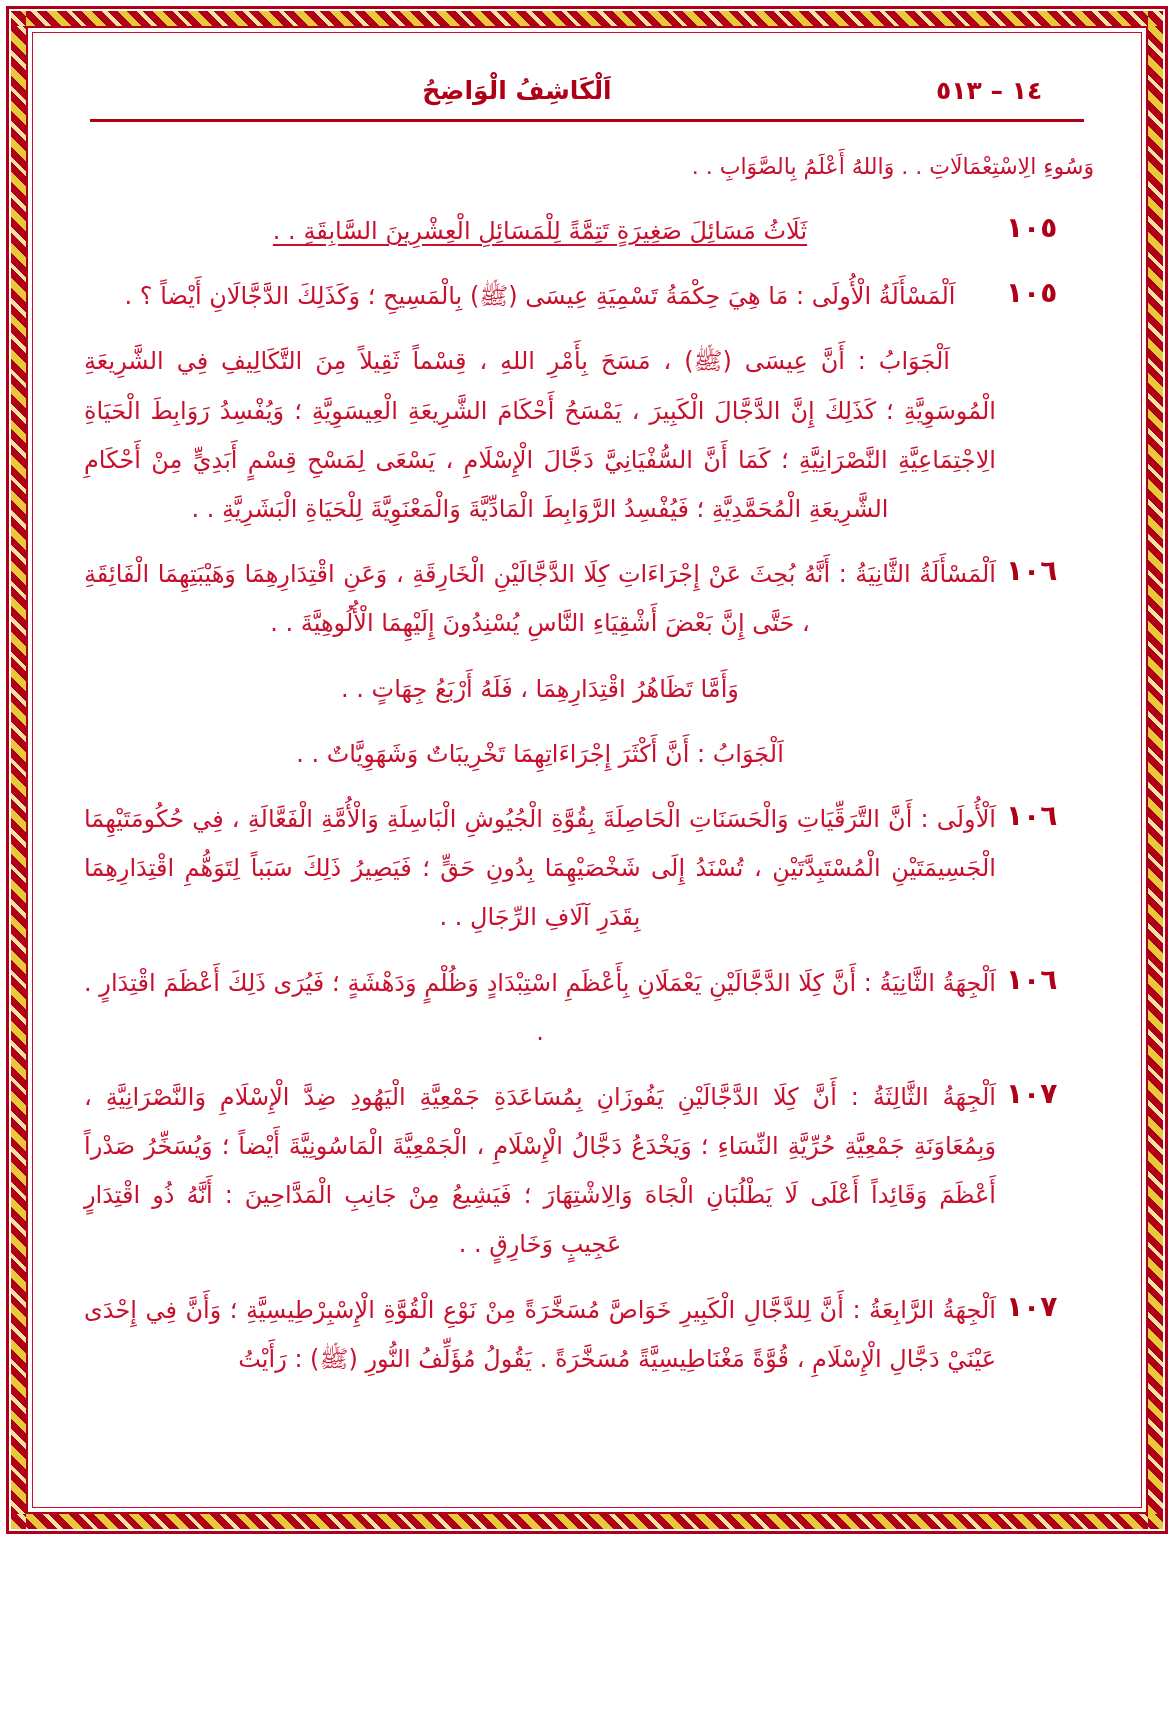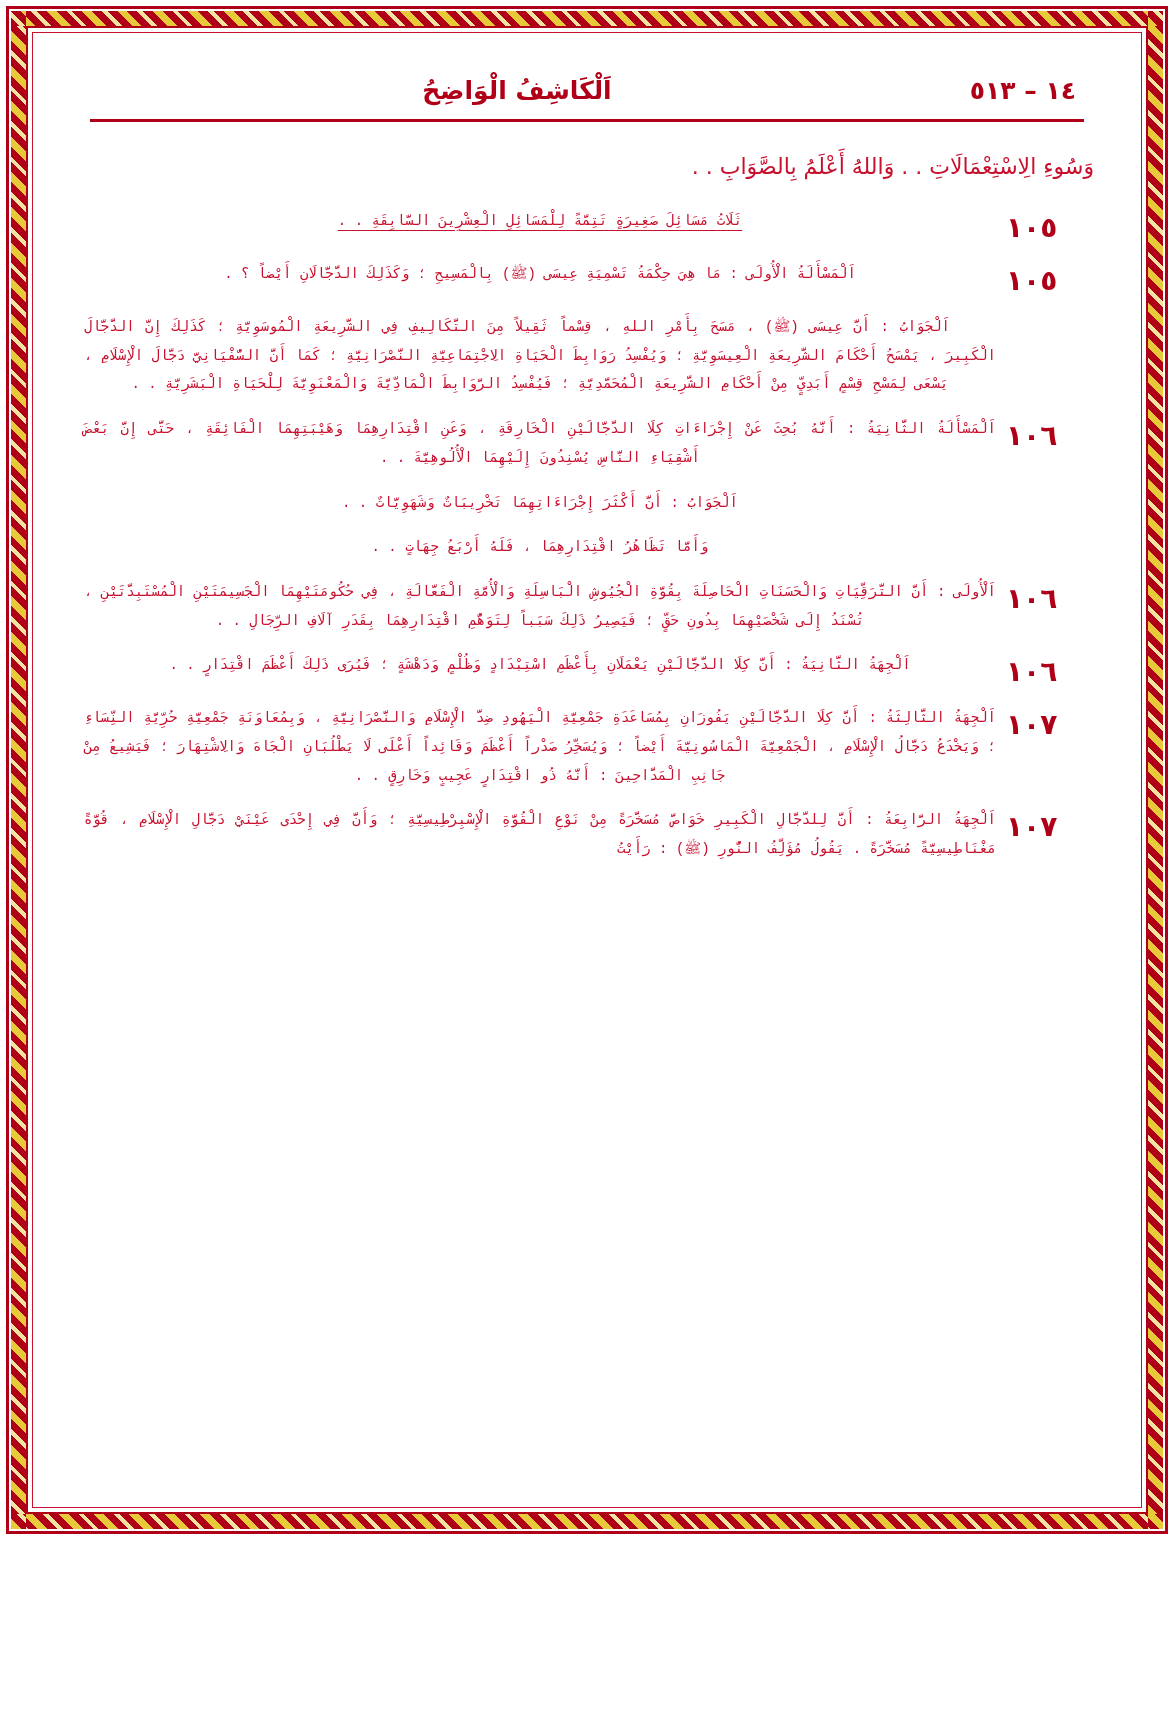--- a/index.html
+++ b/index.html
@@ -78,21 +78,21 @@
     letter-spacing: 0.5px;
     flex: 1;
     text-align: center;
   }
   .page-number {
     font-size: 25px;
     color: #b00018;
     font-weight: bold;
     white-space: nowrap;
     min-width: 140px;
-    text-align: right;
+    text-align: left;
   }
   .header-rule {
     margin: 14px 10px 22px 10px;
     height: 0;
     border-top: 3px solid #b00018;
   }
 
   .body-block {
     color: #c8102e;
   }
@@ -111,27 +111,26 @@
     text-align: left;
     padding-top: 4px;
     padding-left: 6px;
     letter-spacing: 1px;
     direction: rtl;
   }
   .marker.empty { visibility: hidden; }
 
   .para-text {
     flex: 1 1 auto;
-    font-size: 14px;
+    font-size: 24px;
     line-height: 2.05;
     color: #c8102e;
     text-align: justify;
     text-align-last: right;
     padding: 0 4px;
-    font-family: Liberation Mono, monospace;
   }
   .para-text.center-last { text-align-last: center; }
   .para-text.indent { text-indent: 46px; }
 
   .u { text-decoration: underline; text-underline-offset: 5px; }
 
   .first-line {
     font-size: 22px;
     line-height: 2.05;
     color: #c8102e;
@@ -175,26 +174,26 @@
         <div class="para-text indent center-last">اَلْجَوَابُ : أَنَّ عِيسَى (ﷺ) ، مَسَحَ بِأَمْرِ اللهِ ، قِسْماً ثَقِيلاً مِنَ التَّكَالِيفِ فِي الشَّرِيعَةِ الْمُوسَوِيَّةِ ؛ كَذَلِكَ إِنَّ الدَّجَّالَ الْكَبِيرَ ، يَمْسَحُ أَحْكَامَ الشَّرِيعَةِ الْعِيسَوِيَّةِ ؛ وَيُفْسِدُ رَوَابِطَ الْحَيَاةِ الِاجْتِمَاعِيَّةِ النَّصْرَانِيَّةِ ؛ كَمَا أَنَّ السُّفْيَانِيَّ دَجَّالَ الْإِسْلَامِ ، يَسْعَى لِمَسْحِ قِسْمٍ أَبَدِيٍّ مِنْ أَحْكَامِ الشَّرِيعَةِ الْمُحَمَّدِيَّةِ ؛ فَيُفْسِدُ الرَّوَابِطَ الْمَادِّيَّةَ وَالْمَعْنَوِيَّةَ لِلْحَيَاةِ الْبَشَرِيَّةِ . .</div>
       </div>
 
       <div class="para-row">
         <div class="marker">١٠٦</div>
         <div class="para-text center-last">اَلْمَسْأَلَةُ الثَّانِيَةُ : أَنَّهُ بُحِثَ عَنْ إِجْرَاءَاتِ كِلَا الدَّجَّالَيْنِ الْخَارِقَةِ ، وَعَنِ اقْتِدَارِهِمَا وَهَيْبَتِهِمَا الْفَائِقَةِ ، حَتَّى إِنَّ بَعْضَ أَشْقِيَاءِ النَّاسِ يُسْنِدُونَ إِلَيْهِمَا الْأُلُوهِيَّةَ . .</div>
       </div>
 
       <div class="para-row">
         <div class="marker empty"></div>
+        <div class="para-text center-last">وَأَمَّا تَظَاهُرُ اقْتِدَارِهِمَا ، فَلَهُ أَرْبَعُ جِهَاتٍ . .</div>
+      </div>
+
+      <div class="para-row">
+        <div class="marker empty"></div>
         <div class="para-text center-last">اَلْجَوَابُ : أَنَّ أَكْثَرَ إِجْرَاءَاتِهِمَا تَخْرِيبَاتٌ وَشَهَوِيَّاتٌ . .</div>
-      </div>
-
-      <div class="para-row">
-        <div class="marker empty"></div>
-        <div class="para-text center-last">وَأَمَّا تَظَاهُرُ اقْتِدَارِهِمَا ، فَلَهُ أَرْبَعُ جِهَاتٍ . .</div>
       </div>
 
       <div class="para-row">
         <div class="marker">١٠٦</div>
         <div class="para-text center-last">اَلْأُولَى : أَنَّ التَّرَقِّيَاتِ وَالْحَسَنَاتِ الْحَاصِلَةَ بِقُوَّةِ الْجُيُوشِ الْبَاسِلَةِ وَالْأُمَّةِ الْفَعَّالَةِ ، فِي حُكُومَتَيْهِمَا الْجَسِيمَتَيْنِ الْمُسْتَبِدَّتَيْنِ ، تُسْنَدُ إِلَى شَخْصَيْهِمَا بِدُونِ حَقٍّ ؛ فَيَصِيرُ ذَلِكَ سَبَباً لِتَوَهُّمِ اقْتِدَارِهِمَا بِقَدَرِ آلَافِ الرِّجَالِ . .</div>
       </div>
 
       <div class="para-row">
         <div class="marker">١٠٦</div>
         <div class="para-text center-last">اَلْجِهَةُ الثَّانِيَةُ : أَنَّ كِلَا الدَّجَّالَيْنِ يَعْمَلَانِ بِأَعْظَمِ اسْتِبْدَادٍ وَظُلْمٍ وَدَهْشَةٍ ؛ فَيُرَى ذَلِكَ أَعْظَمَ اقْتِدَارٍ . .</div>

